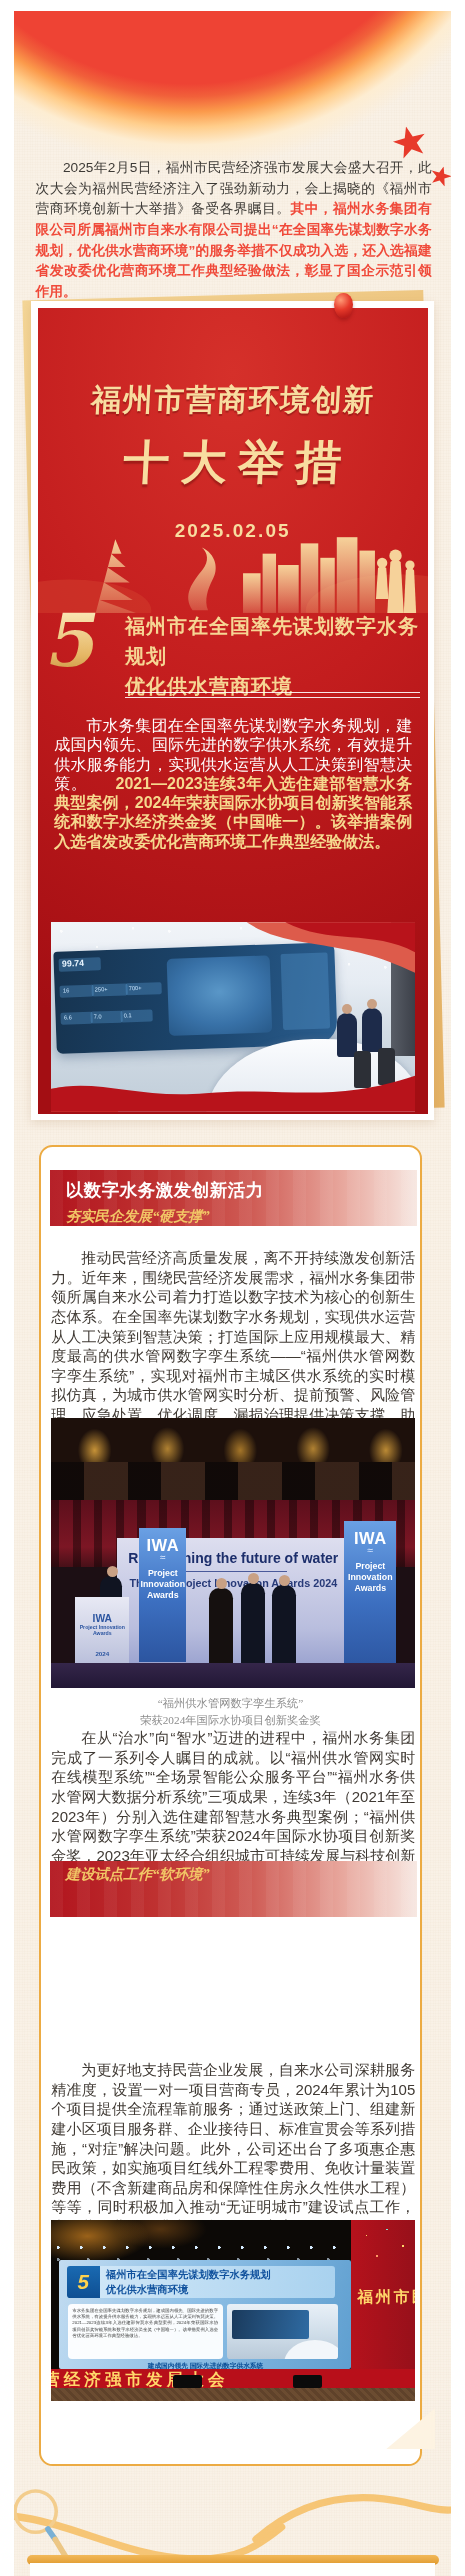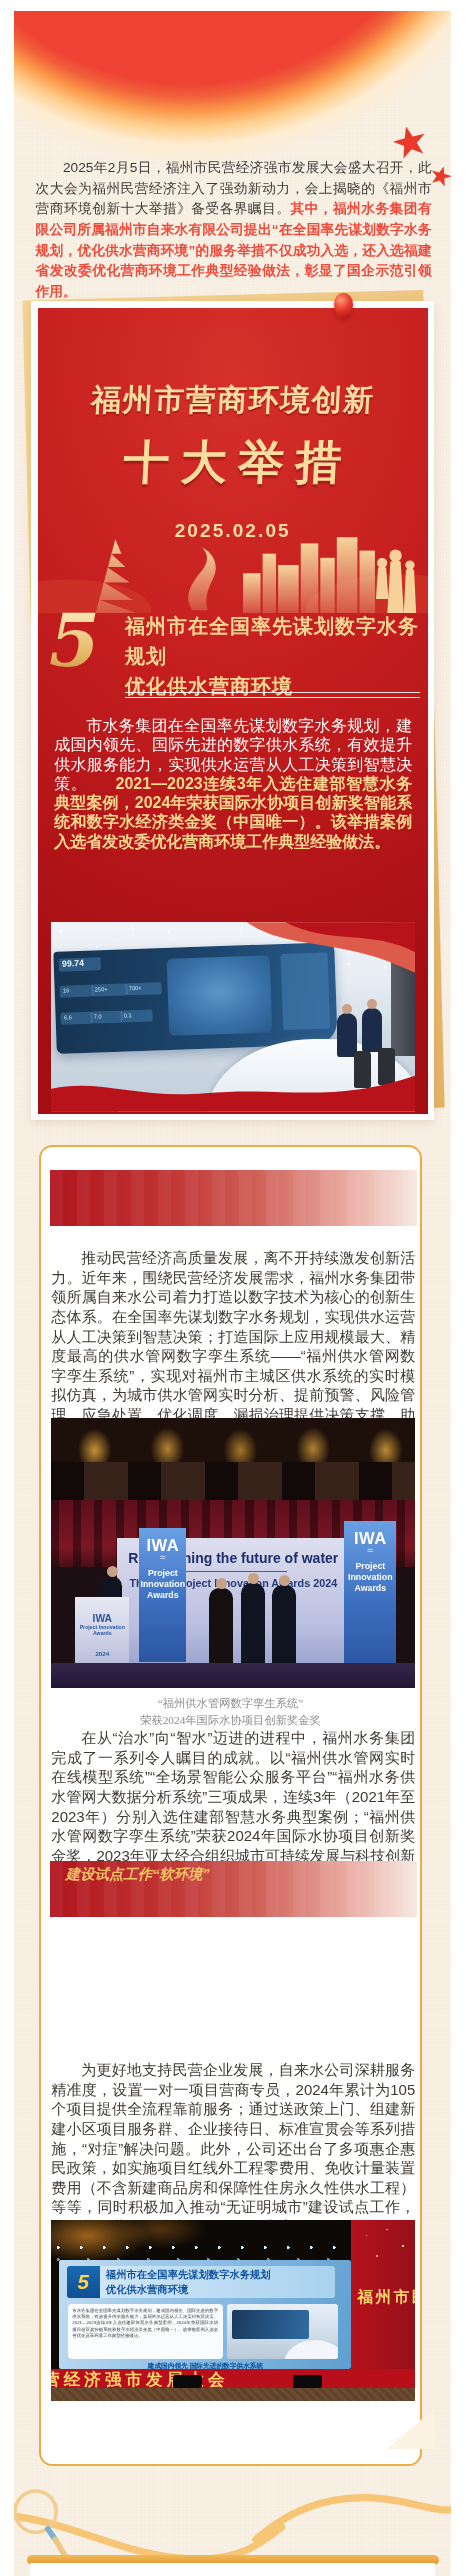--- a/index.html
+++ b/index.html
@@ -260,20 +260,22 @@
             <ellipse cx="36" cy="362" rx="95" ry="42" fill="#e2604f"></ellipse>
             <path d="M0,368 L0,324 C90,302 170,344 300,332 C450,318 540,354 707,298 L707,368 Z" fill="#b8131b"></path>
           </svg>
         </div>
       </div>
     </div>
 
     <div class="card2">
 
       <div class="banner" id="banner1">
+        <h3>以数字水务激发创新活力</h3>
+        <span class="sub">夯实民企发展“硬支撑”</span>
       </div>
 
       <p class="body-para" id="para1">推动民营经济高质量发展，离不开持续激发创新活力。近年来，围绕民营经济发展需求，福州水务集团带领所属自来水公司着力打造以数字技术为核心的创新生态体系。在全国率先谋划数字水务规划，实现供水运营从人工决策到智慧决策；打造国际上应用规模最大、精度最高的供水管网数字孪生系统——“福州供水管网数字孪生系统”，实现对福州市主城区供水系统的实时模拟仿真，为城市供水管网实时分析、提前预警、风险管理、应急处置、优化调度、漏损治理提供决策支撑，助力快速定位并解决管网异常风险，让每一滴水都能精准管控。</p>
 
       <div class="photo-iwa">
         <div class="iwa-top"></div>
         <div class="iwa-balcony"></div>
         <div class="iwa-curtain"></div>
         <div class="iwa-backdrop">
           <p class="iwa-headline">Reimagining the future of water</p>

